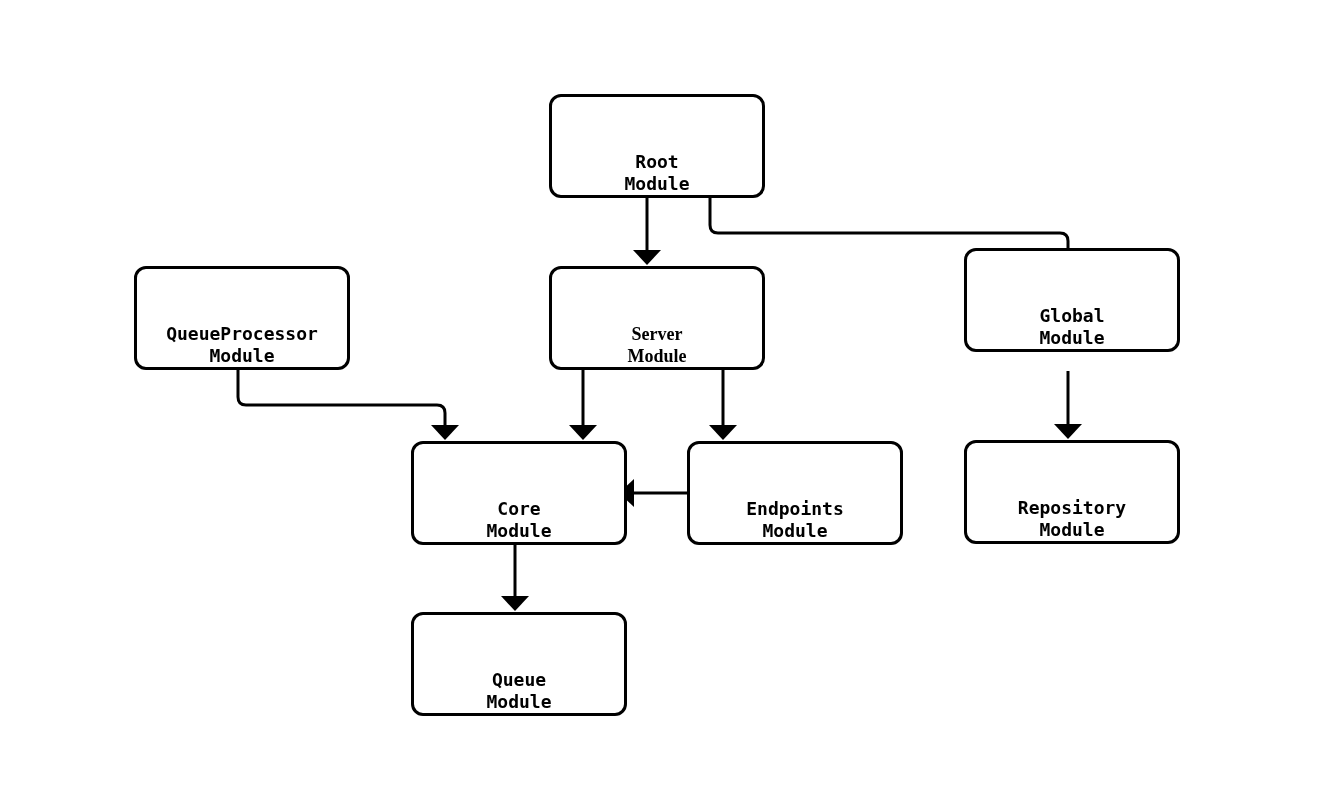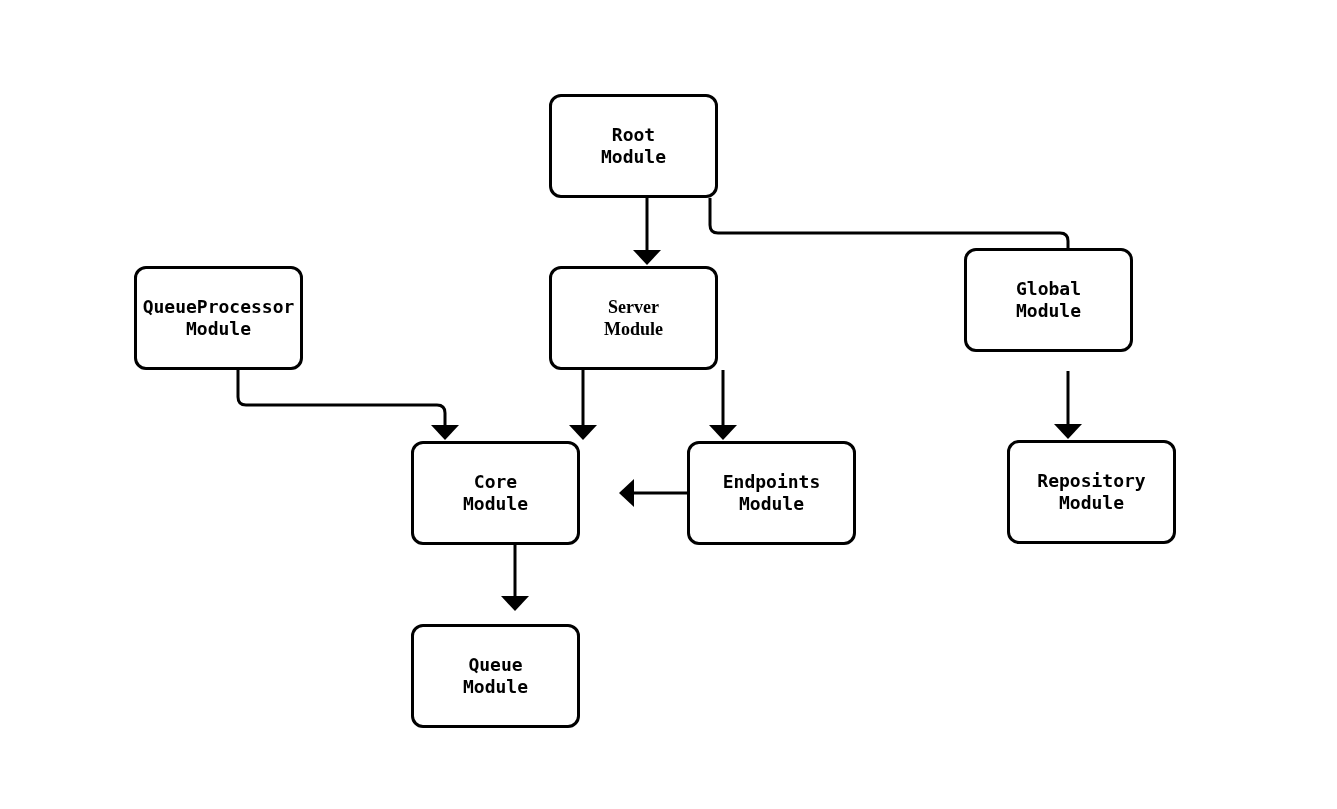--- a/index.html
+++ b/index.html
@@ -27,46 +27,46 @@
     stroke: #000000;
     stroke-width: 3;
     stroke-linecap: butt;
   }
   .arrowhead {
     fill: #000000;
     stroke: none;
   }
   .node {
     position: absolute;
-    width: 169px;
+    width: 216px;
     height: 104px;
     box-sizing: border-box;
     background: #ffffff;
     border: 3px solid #000000;
     border-radius: 12px;
     display: flex;
-    align-items: center;
+    align-items: flex-end;
     justify-content: center;
   }
   .node-label {
     font-weight: bold;
     font-size: 18px;
     line-height: 22px;
     color: #000000;
     text-align: center;
     white-space: pre-line;
   }
   #node-root        { left: 549px; top: 94px;  }
   #node-queueproc   { left: 134px; top: 266px; }
   #node-server      { left: 549px; top: 266px; font-family: Liberation Serif, serif; }
   #node-global      { left: 964px; top: 248px; }
   #node-core        { left: 411px; top: 441px; }
   #node-endpoints   { left: 687px; top: 441px; }
-  #node-repository  { left: 964px; top: 440px; margin-left: 43px; }
-  #node-queue       { left: 411px; top: 612px; margin-top: 12px; }
+  #node-repository  { left: 964px; top: 440px; }
+  #node-queue       { left: 411px; top: 612px; }
 </style>
 </head>
 <body>
 
 <div class="canvas">
 
   <svg class="edges-layer" width="1337" height="809" viewBox="0 0 1337 809" xmlns="http://www.w3.org/2000/svg">
 
     <path class="edge-line" d="M647,198 L647,250"></path>
     <polygon class="arrowhead" points="647,265 633,250 661,250"></polygon>

